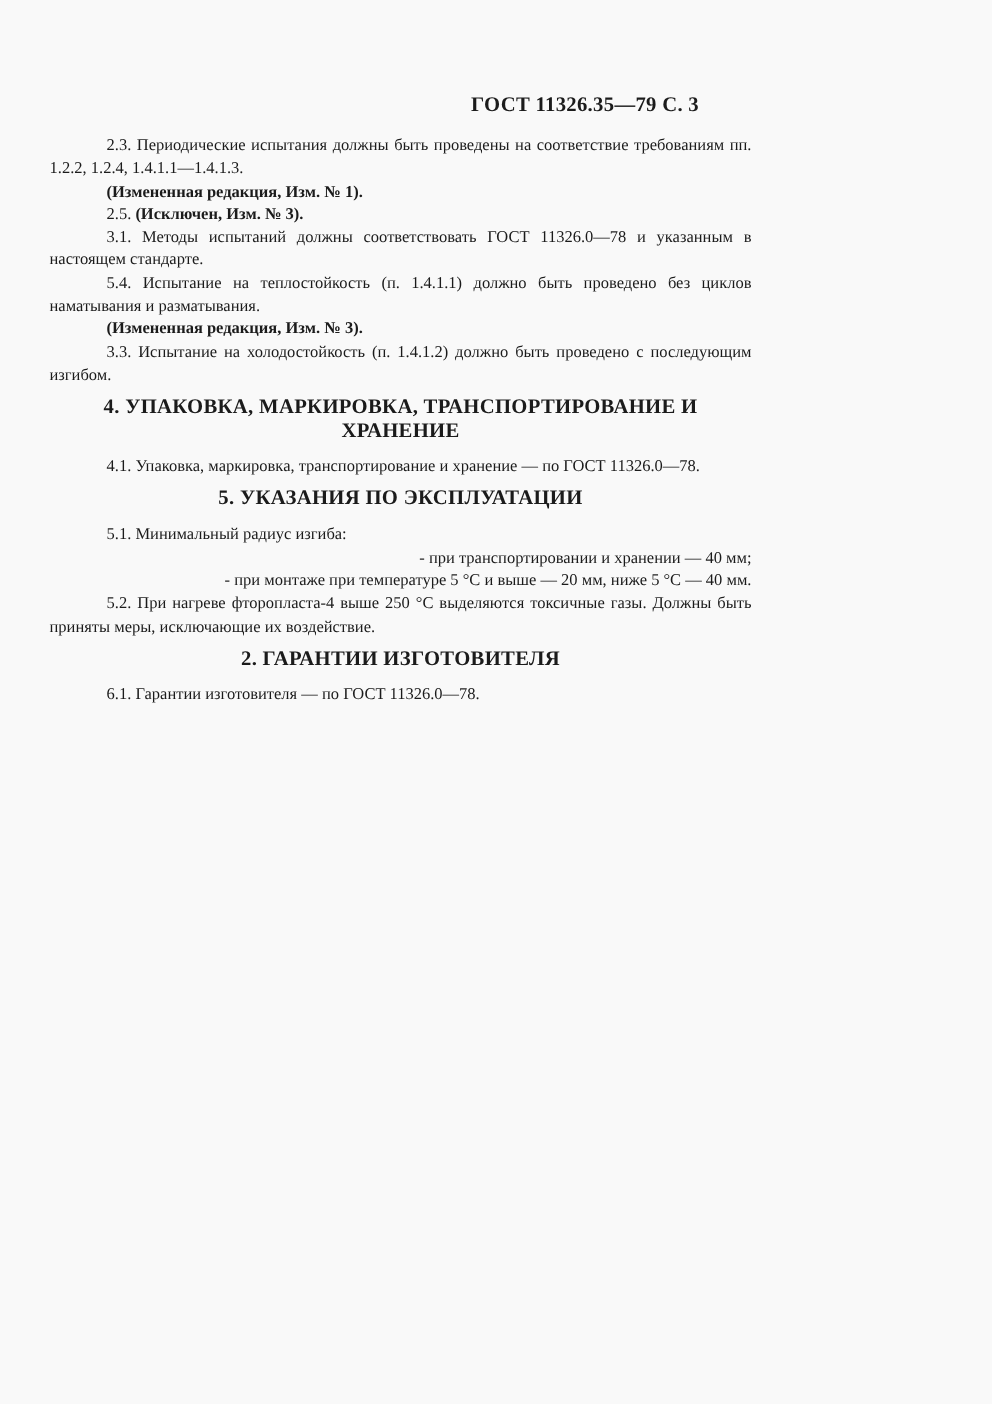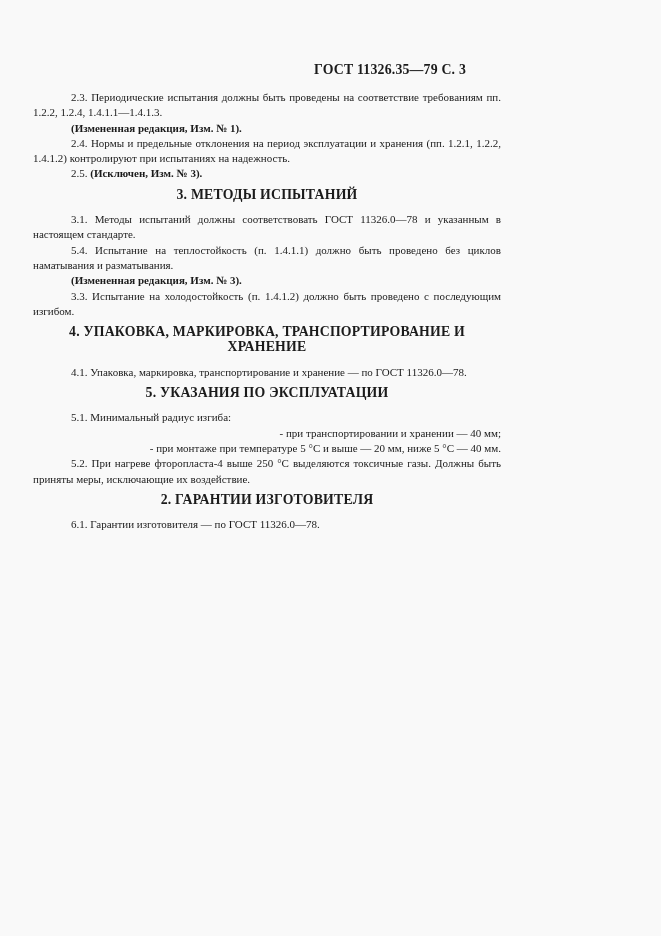--- a/index.html
+++ b/index.html
@@ -64,25 +64,23 @@
   <div class="page-header">
     <span>ГОСТ 11326.35—79 С. 3</span>
   </div>
 
   <div class="content">
 
     <p class="para">2.3. Периодические испытания должны быть проведены на соответствие требованиям пп. 1.2.2, 1.2.4, 1.4.1.1—1.4.1.3.</p>
 
     <p class="para bold">(Измененная редакция, Изм. № 1).</p>
 
-    <p class="para">2.4. Нормы и предельные отклонения на период эксплуатации и хранения (пп. 1.2.1, 1.2.2, 1.4.1.2) контролируют при испытаниях на надежность.</p>
 
     <p class="para"><span>2.5. </span><span class="bold">(Исключен, Изм. № 3).</span></p>
 
-    <h2 class="sect">3. МЕТОДЫ ИСПЫТАНИЙ</h2>
 
     <p class="para">3.1. Методы испытаний должны соответствовать ГОСТ 11326.0—78 и указанным в настоящем стандарте.</p>
 
     <p class="para">5.4. Испытание на теплостойкость (п. 1.4.1.1) должно быть проведено без циклов наматывания и разматывания.</p>
 
     <p class="para bold">(Измененная редакция, Изм. № 3).</p>
 
     <p class="para">3.3. Испытание на холодостойкость (п. 1.4.1.2) должно быть проведено с последующим изгибом.</p>
 
     <h2 class="sect">4. УПАКОВКА, МАРКИРОВКА, ТРАНСПОРТИРОВАНИЕ И ХРАНЕНИЕ</h2>

